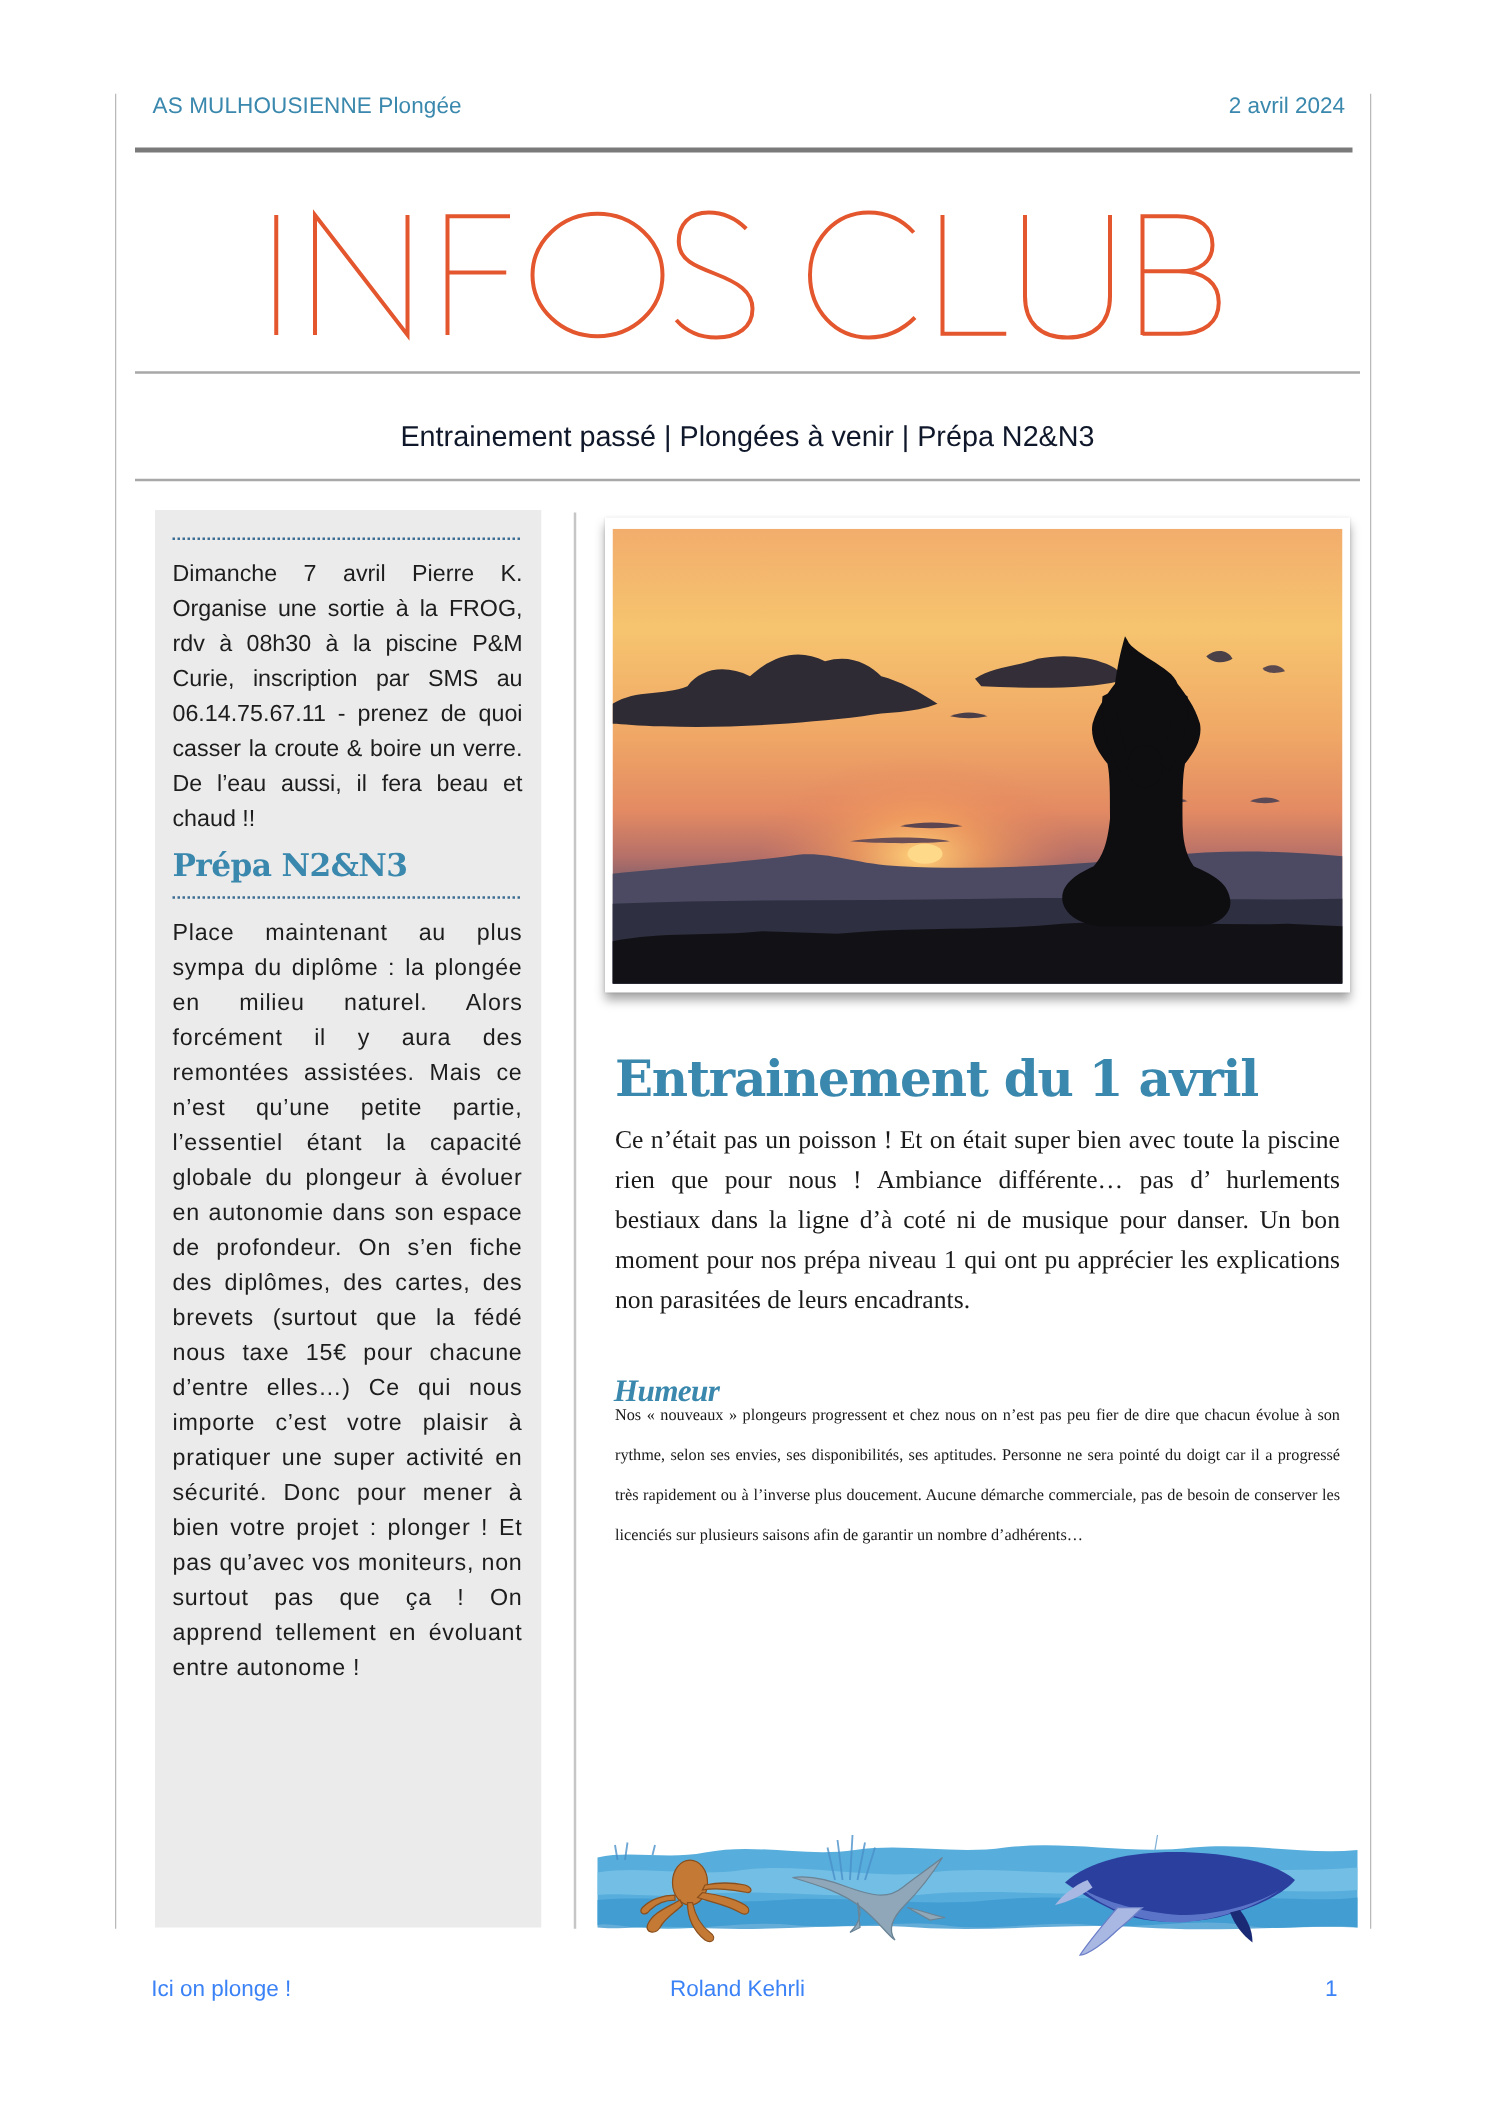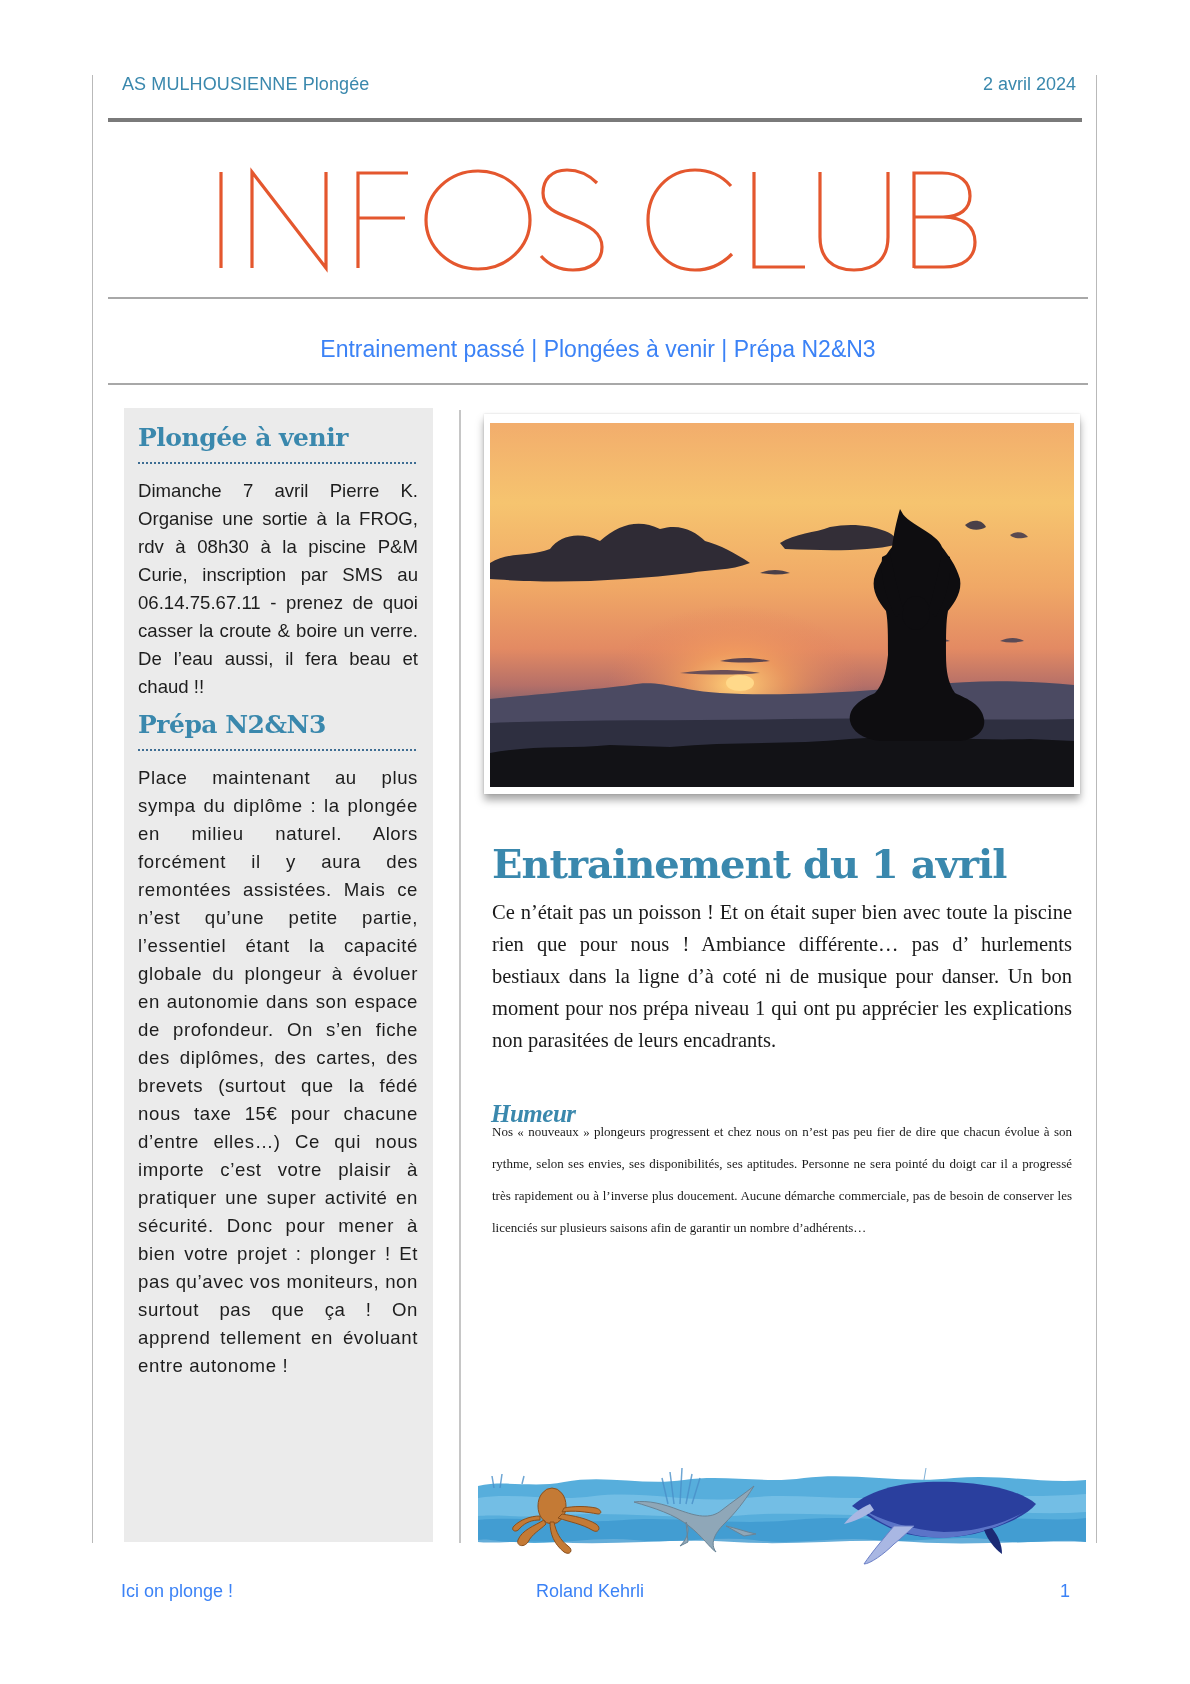--- a/index.html
+++ b/index.html
@@ -9,21 +9,21 @@
   .page-border-left { position: absolute; left: 92px; top: 75px; width: 1px; height: 1468px; background: #b9b9b9; }
   .page-border-right { position: absolute; left: 1096px; top: 75px; width: 1px; height: 1468px; background: #b9b9b9; }
 
   .hdr-left { position: absolute; left: 122px; top: 74px; font-size: 18px; color: #3a88ad; font-family: "Liberation Sans", sans-serif; letter-spacing: 0.1px; }
   .hdr-right { position: absolute; right: 114px; top: 74px; font-size: 18px; color: #3a88ad; font-family: "Liberation Sans", sans-serif; }
   .hdr-rule { position: absolute; left: 108px; top: 118px; width: 974px; height: 4px; background: #7a7a7a; }
 
   .masthead { position: absolute; left: 108px; top: 150px; width: 974px; height: 140px; }
 
   .rule-thin { position: absolute; left: 108px; width: 980px; height: 2px; background: #a8a8a8; }
-  .subtitle { position: absolute; left: 108px; top: 336px; width: 980px; text-align: center; font-size: 23px; color: #3b82f6; font-family: "Liberation Sans", sans-serif; }
+  .subtitle { position: absolute; left: 108px; top: 336px; width: 980px; text-align: center; font-size: 23px; color: #0f172a; font-family: "Liberation Sans", sans-serif; }
 
   .sidebar { position: absolute; left: 124px; top: 408px; width: 309px; height: 1134px; background: #ebebeb; padding: 14px 15px 0 14px; }
   .side-h { font-family: "DejaVu Serif", serif; font-weight: bold; color: #3a88ad; font-size: 25px; letter-spacing: -0.5px; line-height: 32px; }
   .dots { height: 3px; margin-top: 8px; margin-bottom: 12px; border-top: 2px dotted #3d6d93; width: 278px; }
   .side-p { font-family: "Liberation Sans", sans-serif; font-size: 18.6px; line-height: 28px; text-align: justify; color: #1d1d1d; }
   .side-p + .side-p { margin-top: 14px; }
   .side-gap { height: 8px; }
   .loose { letter-spacing: 0.6px; }
 
   .col-divider { position: absolute; left: 459px; top: 410px; width: 2px; height: 1133px; background: #c6c6c6; }
@@ -78,21 +78,20 @@
       <path d="M914 268 V173 H942 C960 173 970 182 970 196 C970 209 960 217 943 217 H914 M943 217 C964 217 975 227 975 242 C975 258 963 267 944 267 H914"></path>
     </g>
   </svg>
 </div>
 
 <div class="rule-thin" style="top:297px;"></div>
 <div class="subtitle">Entrainement passé | Plongées à venir | Prépa N2&amp;N3</div>
 <div class="rule-thin" style="top:383px;"></div>
 
 <div class="sidebar">
-  <div class="side-h">Plongée à venir</div>
   <div class="dots"></div>
   <p class="side-p">Dimanche 7 avril Pierre K. Organise une sortie à la FROG, rdv à 08h30 à la piscine P&amp;M Curie, inscription par SMS au 06.14.75.67.11 - prenez de quoi casser la croute &amp; boire un verre. De l’eau aussi, il fera beau et chaud !!</p>
   <div class="side-gap"></div>
   <div class="side-h">Prépa N2&amp;N3</div>
   <div class="dots"></div>
   <p class="side-p loose">Place maintenant au plus sympa du diplôme : la plongée en milieu naturel. Alors forcément il y aura des remontées assistées. Mais ce n’est qu’une petite partie, l’essentiel étant la capacité globale du plongeur à évoluer en autonomie dans son espace de profondeur. On s’en fiche des diplômes, des cartes, des brevets (surtout que la fédé nous taxe 15€ pour chacune d’entre elles…) Ce qui nous importe c’est votre plaisir à pratiquer une super activité en sécurité. Donc pour mener à bien votre projet : plonger ! Et pas qu’avec vos moniteurs, non surtout pas que ça ! On apprend tellement en évoluant entre autonome !</p>
 </div>
 
 <div class="col-divider"></div>
 

